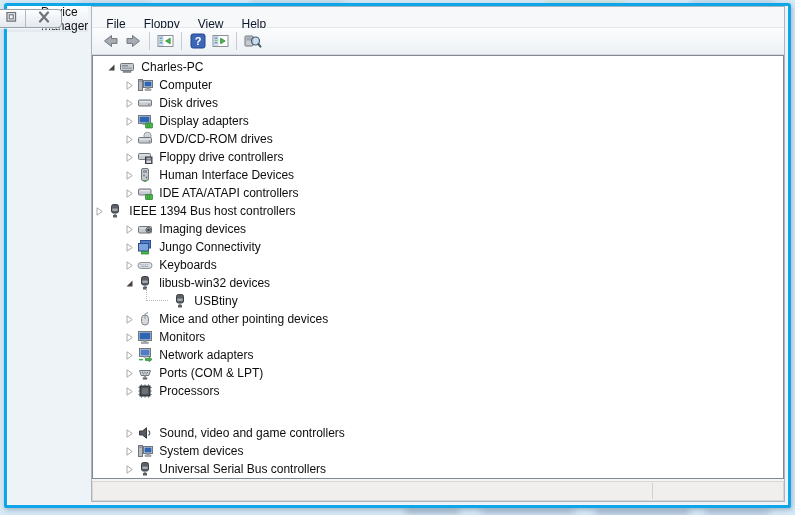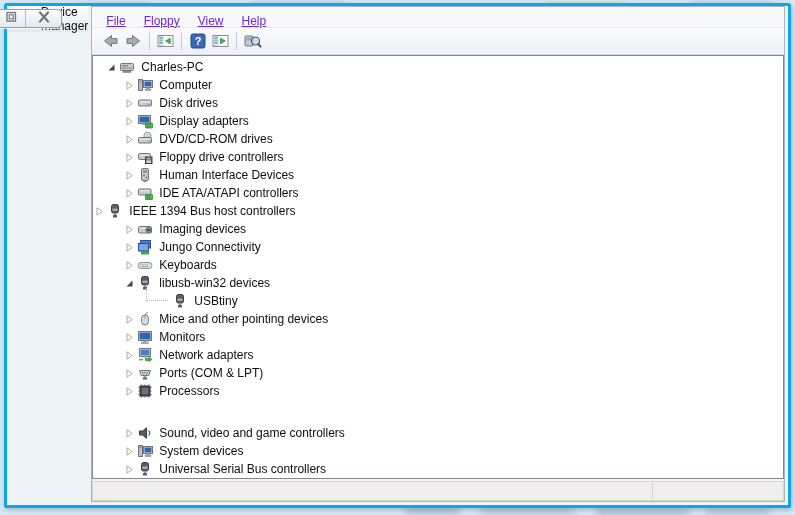--- a/index.html
+++ b/index.html
@@ -36,21 +36,21 @@
   .caption-btn { width:29px; height:100%; display:flex; align-items:center; justify-content:center; border-right:1px solid #b4bac1; cursor:default; }
   .caption-btn:last-child { border-right:none; width:35px; }
 
   
   .client {
     flex:1; margin:0 3px 3px 3px; display:flex; flex-direction:column;
     border:1px solid #aab4bf; background:#f2f4f6; overflow:hidden;
   }
 
   .menubar { height:21px; flex:0 0 21px; background:#f7f8fa; display:flex; align-items:center; padding-left:5px; border-bottom:1px solid #e6e9ec; }
-  .menu-item { padding:10px 9px 3px 9px; color:#6d28d9;text-decoration:underline; }
+  .menu-item { padding:16px 9px 3px 9px; color:#0f172a; }
 
   .toolbar {
     height:27px; flex:0 0 27px; display:flex; align-items:center; padding-left:7px;
     background:linear-gradient(#fbfcfd, #edf1f5);
     border-bottom:1px solid #d7dce2;
   }
   .tool-btn { width:23px; height:23px; display:flex; align-items:center; justify-content:center; border:1px solid transparent; border-radius:2px; }
   .tool-sep { width:1px; height:18px; background:#c7ccd2; margin:0 4px; }
 
   

